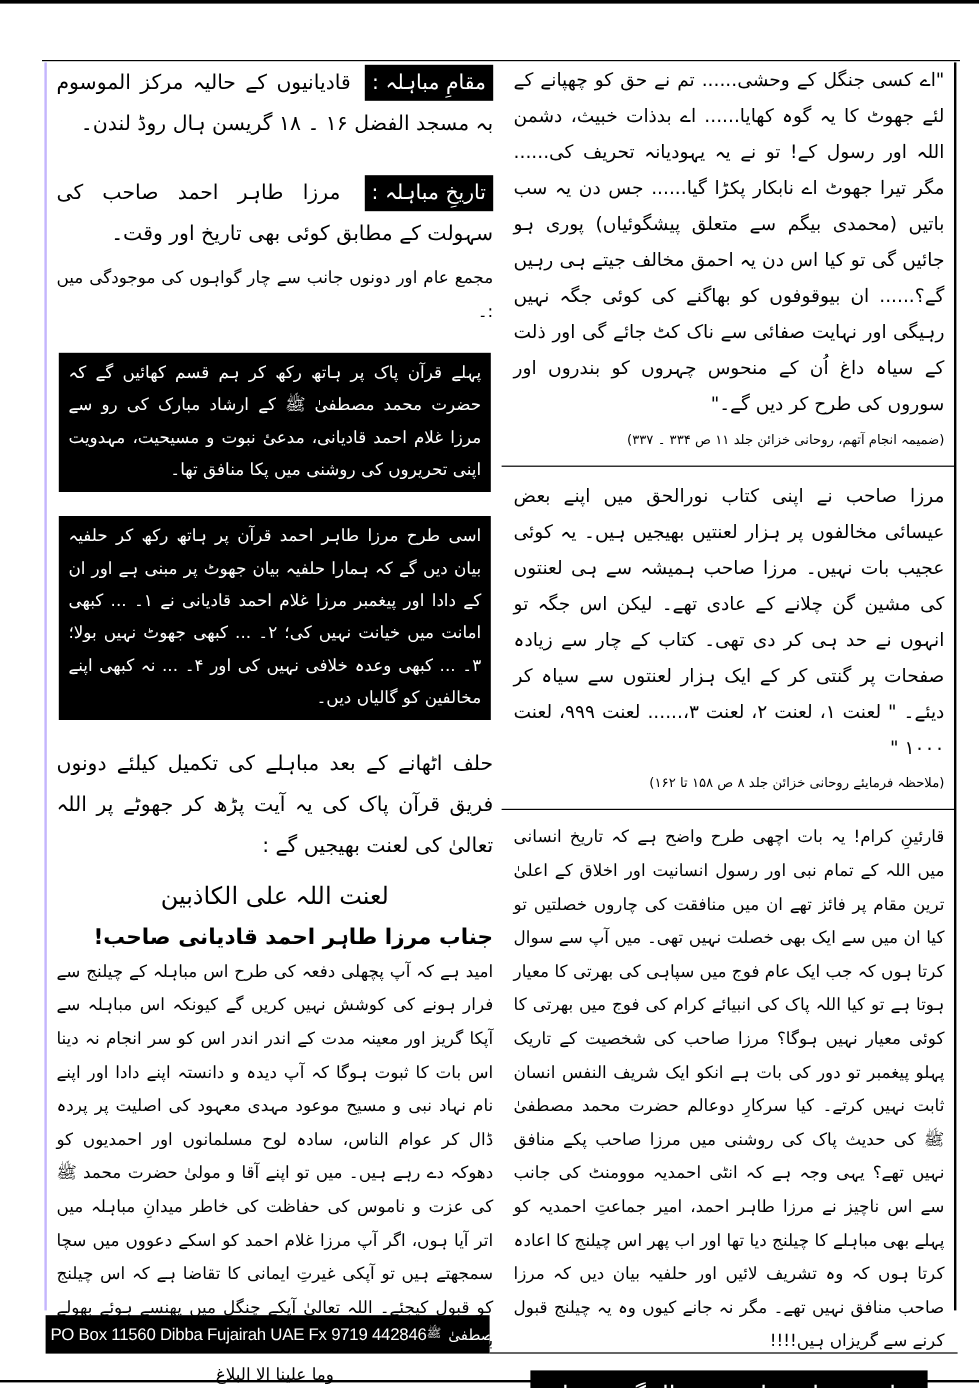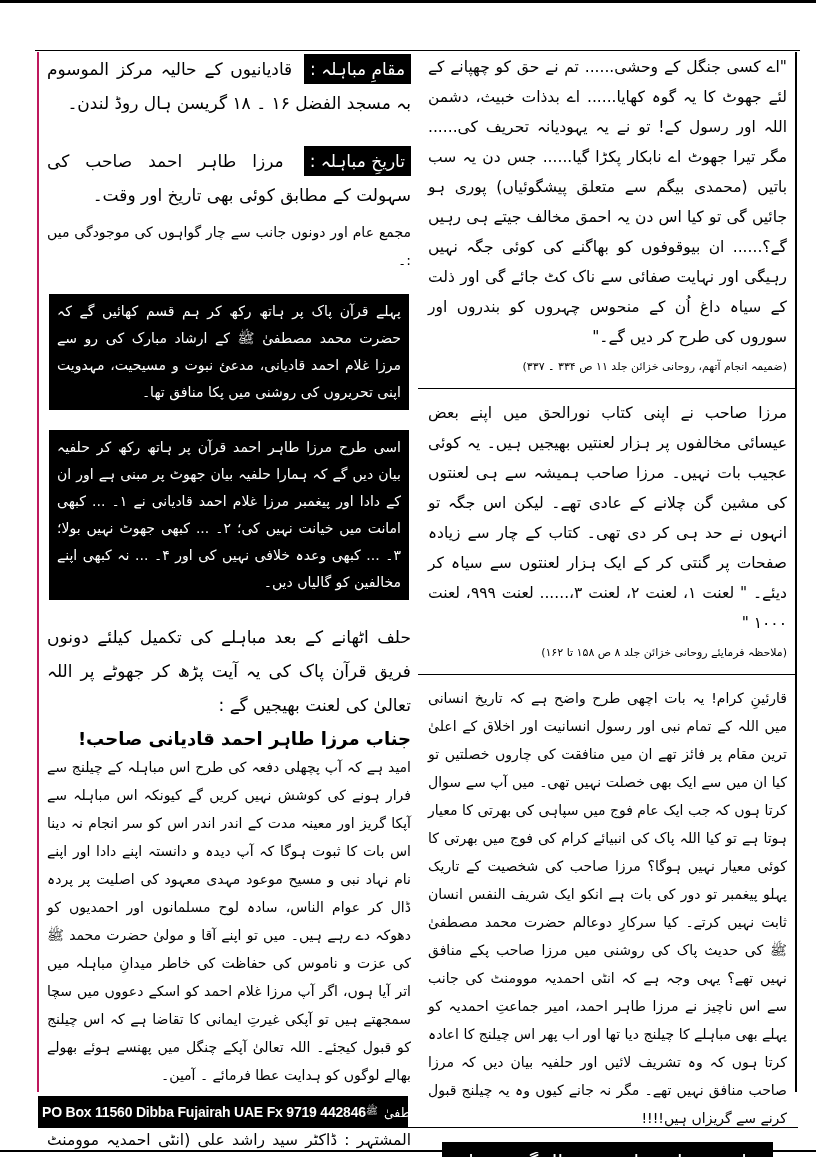--- a/index.html
+++ b/index.html
@@ -6,39 +6,39 @@
   body { width: 816px; height: 1157px; position: relative; overflow: hidden;
          font-family: "DejaVu Sans", sans-serif; color: #000; }
   .topbar { position: absolute; left: 0; top: 0; width: 816px; height: 3px; background: #000; }
   .botbar { position: absolute; left: 0; top: 1150px; width: 816px; height: 2px; background: #000; }
   .frame { position: absolute; left: 35px; top: 50px; width: 765px; height: 1044px;
            border-top: 1px solid #000; }
   .col { position: absolute; direction: rtl; text-align: justify; }
   .col-right { left: 420px; top: 52px; width: 375px; height: 1040px;
                border-right: 2px solid #000; }
   .col-left { left: 37px; top: 52px; width: 380px; height: 1040px;
-              border-left: 2px solid #be185d; }
+              border-left: 2px solid #c4b5fd; }
   .p { font-size: 15.5px; line-height: 30px; margin: 0 8px; }
   .cite { font-size: 11px; text-align: right; margin: 4px 8px 10px; line-height: 22px; }
   .sep { height: 1px; border-top: 1px solid #000; margin: 8px 0 8px -2px; }
   .label-box { display: inline-block; background: #000; color: #fff; padding: 0 6px;
                font-size: 17px; line-height: 30px; margin-left: 4px; }
   .inv-block { background: #000; color: #fff; font-size: 14px; line-height: 27px;
                padding: 4px 8px; margin: 20px 10px; }
   .banner { background: #000; color: #fff; font-size: 20px; line-height: 40px;
             text-align: center; margin: 10px 22px; padding: 0 6px; }
   .center { text-align: center; }
   .big { font-size: 17px; line-height: 34px; }
   .ayah { font-size: 20px; text-align: center; line-height: 36px; margin: 6px 0; }
   .greet { font-size: 18px; font-weight: bold; margin: 6px 8px 4px; }
   .small { font-size: 14px; line-height: 28px; }
   .footer { position: absolute; left: 38px; top: 1096px; width: 370px; height: 32px;
             background: #000; color: #fff; display: flex; align-items: center;
             padding: 0 4px; box-sizing: border-box; white-space: nowrap; overflow: hidden; }
-  .footer-en { font-family: "Liberation Sans", sans-serif; font-weight: bold; font-size: 14px;
+  .footer-en { font-family: "Liberation Sans", sans-serif; font-weight: normal; font-size: 14px;
                letter-spacing: -0.2px; }
   .footer-ur { direction: rtl; font-size: 12.5px; margin-left: 6px; }
   .saw { font-size: 10px; vertical-align: super; }
   .footer-line { position: absolute; left: 408px; top: 1127px; width: 390px; height: 1px; background: #000; }
 </style>
 </head>
 <body>
 
 <div class="topbar"></div>
 <div class="frame"></div>
@@ -61,20 +61,21 @@
     <span>قادیانیوں کے حالیہ مرکز الموسوم بہ مسجد الفضل ۱۶ ۔ ۱۸ گریسن ہال روڈ لندن۔</span>
   </p>
   <p class="p big" style="margin-top:24px">
     <span class="label-box">تاریخِ مباہلہ :</span>
     <span>مرزا طاہر احمد صاحب کی سہولت کے مطابق کوئی بھی تاریخ اور وقت۔</span>
   </p>
   <p class="p small" style="margin-top:6px">مجمع عام اور دونوں جانب سے چار گواہوں کی موجودگی میں :۔</p>
   <div class="inv-block">پہلے قرآن پاک پر ہاتھ رکھ کر ہم قسم کھائیں گے کہ حضرت محمد مصطفیٰ ﷺ کے ارشاد مبارک کی رو سے مرزا غلام احمد قادیانی، مدعیٔ نبوت و مسیحیت، مہدویت اپنی تحریروں کی روشنی میں پکا منافق تھا۔</div>
   <div class="inv-block">اسی طرح مرزا طاہر احمد قرآن پر ہاتھ رکھ کر حلفیہ بیان دیں گے کہ ہمارا حلفیہ بیان جھوٹ پر مبنی ہے اور ان کے دادا اور پیغمبر مرزا غلام احمد قادیانی نے ۱۔ ... کبھی امانت میں خیانت نہیں کی؛ ۲۔ ... کبھی جھوٹ نہیں بولا؛ ۳۔ ... کبھی وعدہ خلافی نہیں کی اور ۴۔ ... نہ کبھی اپنے مخالفین کو گالیاں دیں۔</div>
   <p class="p big" style="">حلف اٹھانے کے بعد مباہلے کی تکمیل کیلئے دونوں فریق قرآن پاک کی یہ آیت پڑھ کر جھوٹے پر اللہ تعالیٰ کی لعنت بھیجیں گے :</p>
+  <div class="ayah">لعنت اللہ علی الکاذبین</div>
   <div class="greet">جناب مرزا طاہر احمد قادیانی صاحب!</div>
   <p class="p small">امید ہے کہ آپ پچھلی دفعہ کی طرح اس مباہلہ کے چیلنج سے فرار ہونے کی کوشش نہیں کریں گے کیونکہ اس مباہلہ سے آپکا گریز اور معینہ مدت کے اندر اندر اس کو سر انجام نہ دینا اس بات کا ثبوت ہوگا کہ آپ دیدہ و دانستہ اپنے دادا اور اپنے نام نہاد نبی و مسیح موعود مہدی معہود کی اصلیت پر پردہ ڈال کر عوام الناس، سادہ لوح مسلمانوں اور احمدیوں کو دھوکہ دے رہے ہیں۔ میں تو اپنے آقا و مولیٰ حضرت محمد ﷺ کی عزت و ناموس کی حفاظت کی خاطر میدانِ مباہلہ میں اتر آیا ہوں، اگر آپ مرزا غلام احمد کو اسکے دعووں میں سچا سمجھتے ہیں تو آپکی غیرتِ ایمانی کا تقاضا ہے کہ اس چیلنج کو قبول کیجئے۔ اللہ تعالیٰ آپکے چنگل میں پھنسے ہوئے بھولے بھالے لوگوں کو ہدایت عطا فرمائے ۔ آمین۔</p>
   <div class="p small center">وما علینا الا البلاغ</div>
   <p class="p" style="margin-top:8px">المشتہر : ڈاکٹر سید راشد علی (انٹی احمدیہ موومنٹ ان اسلام)</p>
 
 </div>
 
 <div class="footer">
   <span class="footer-en">PO Box 11560 Dibba Fujairah UAE Fx 9719 442846</span>
   <span class="saw">ﷺ</span>

